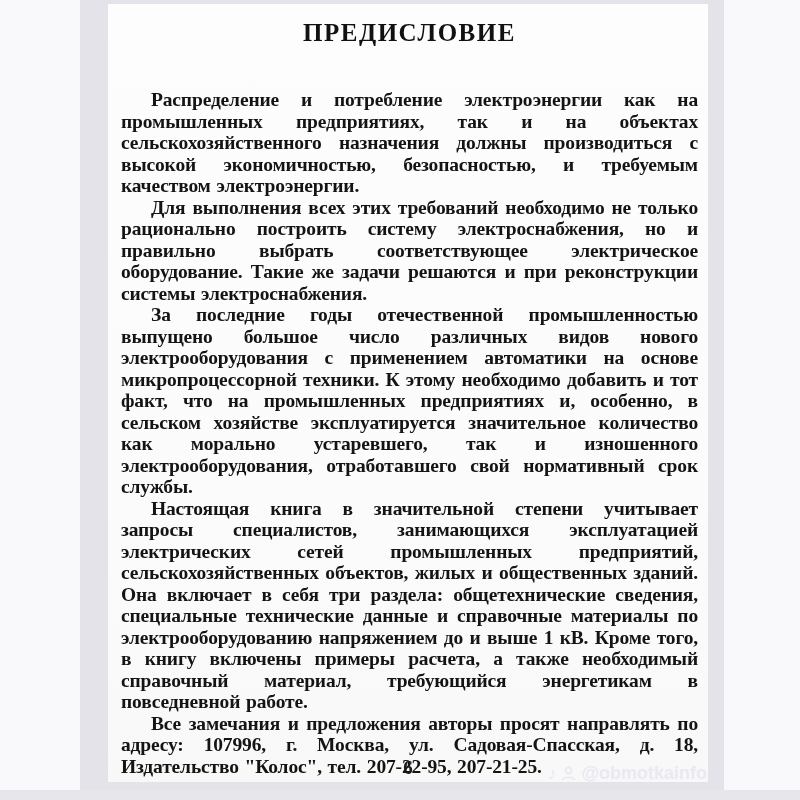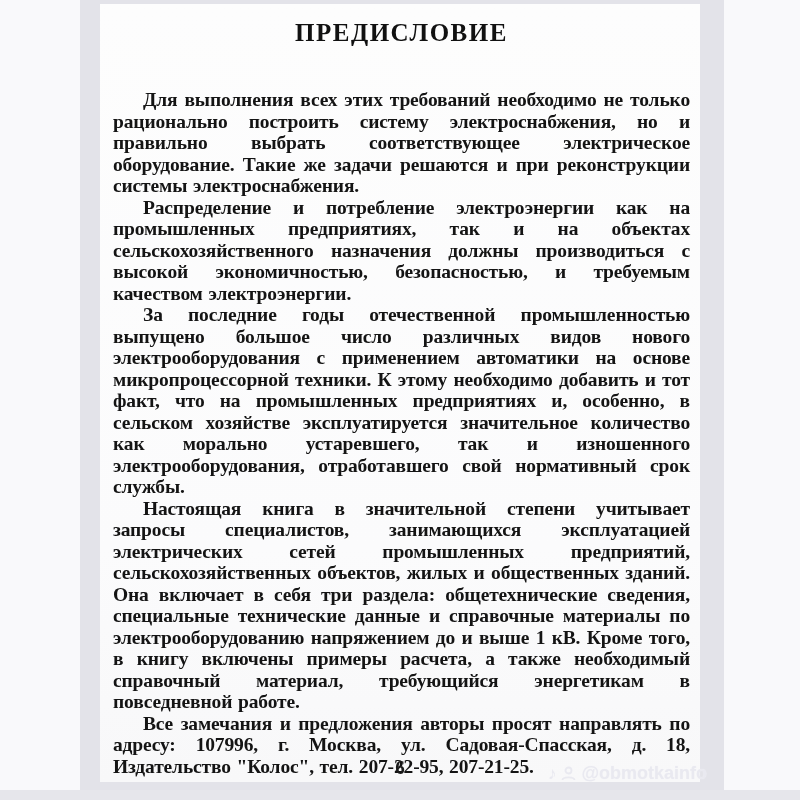--- a/index.html
+++ b/index.html
@@ -20,20 +20,21 @@
     padding: 4px 24px 10px 20px;
   }
 
   
   .book-page {
     position: relative;
     width: 600px; height: 778px;
     background: linear-gradient(180deg, #fdfdfd 0%, #fbfbfc 70%, #f8f8f9 100%);
     padding: 13px 10px 0 13px;
     color: #161616;
+    margin-left: 8px;
   }
 
   .page-title {
     text-align: center;
     font-size: 25px;
     font-weight: bold;
     letter-spacing: 1.5px;
     color: #111;
     margin-top: 2px;
     margin-bottom: 42px;
@@ -90,22 +91,22 @@
 
 <div class="stage">
 
   <div class="scan-frame">
 
     <div class="book-page">
 
       <h1 class="page-title">ПРЕДИСЛОВИЕ</h1>
 
       <div class="body-text">
+        <p>Распределение и потребление электроэнергии как на промышленных предприятиях, так и на объектах сельскохозяйственного назначения должны производиться с высокой экономичностью, безопасностью, и требуемым качеством электроэнергии.</p>
         <p>Для выполнения всех этих требований необходимо не только рационально построить систему электроснабжения, но и правильно выбрать соответствующее электрическое оборудование. Такие же задачи решаются и при реконструкции системы электроснабжения.</p>
-        <p>Распределение и потребление электроэнергии как на промышленных предприятиях, так и на объектах сельскохозяйственного назначения должны производиться с высокой экономичностью, безопасностью, и требуемым качеством электроэнергии.</p>
         <p>За последние годы отечественной промышленностью выпущено большое число различных видов нового электрооборудования с применением автоматики на основе микропроцессорной техники. К этому необходимо добавить и тот факт, что на промышленных предприятиях и, особенно, в сельском хозяйстве эксплуатируется значительное количество как морально устаревшего, так и изношенного электрооборудования, отработавшего свой нормативный срок службы.</p>
         <p>Настоящая книга в значительной степени учитывает запросы специалистов, занимающихся эксплуатацией электрических сетей промышленных предприятий, сельскохозяйственных объектов, жилых и общественных зданий. Она включает в себя три раздела: общетехнические сведения, специальные технические данные и справочные материалы по электрооборудованию напряжением до и выше 1 кВ. Кроме того, в книгу включены примеры расчета, а также необходимый справочный материал, требующийся энергетикам в повседневной работе.</p>
         <p>Все замечания и предложения авторы просят направлять по адресу: 107996, г. Москва, ул. Садовая-Спасская, д. 18, Издательство "Колос", тел. 207-22-95, 207-21-25.</p>
       </div>
 
       <div class="page-number">6</div>
 
     </div>
   </div>
 

